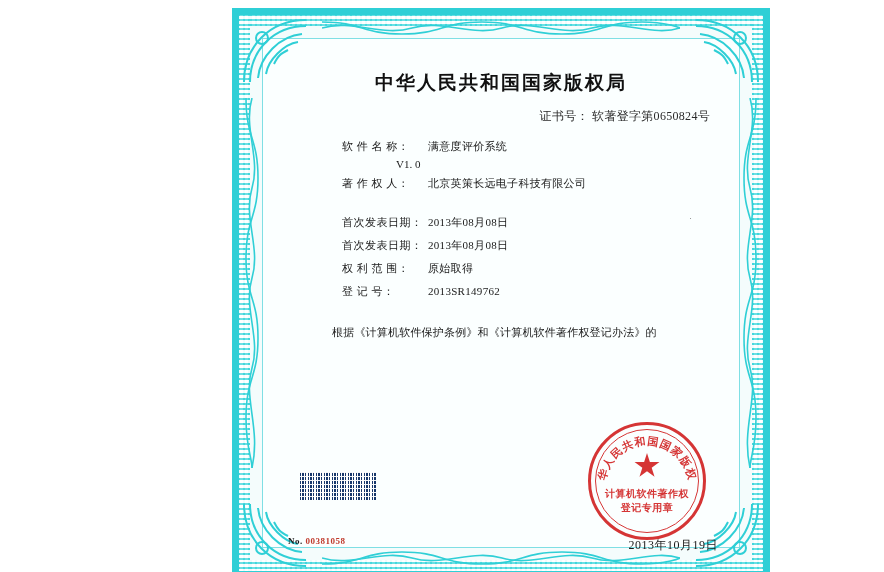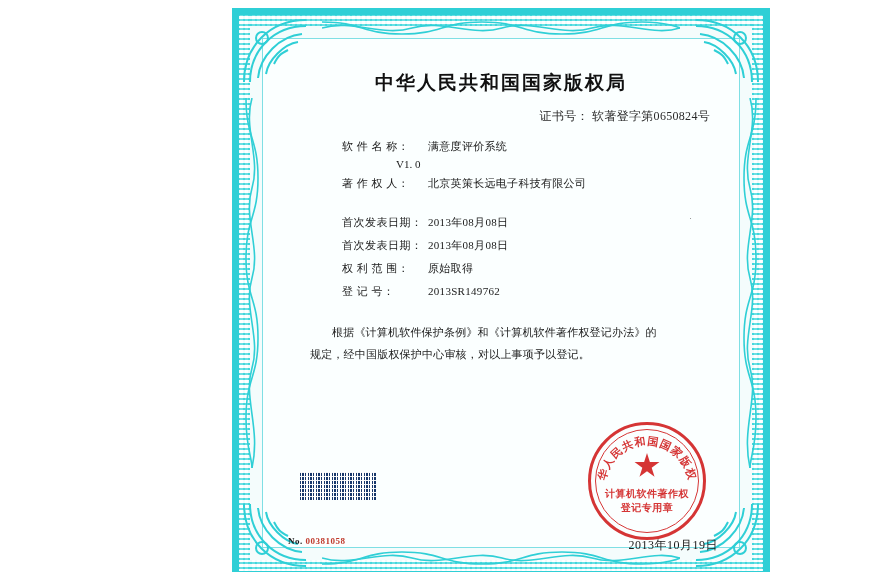--- a/index.html
+++ b/index.html
@@ -399,21 +399,20 @@
 
         <div class="field-row">
           <div class="field-label">登 记 号：</div>
           <div class="field-value">2013SR149762</div>
         </div>
 
       </div>
 
       <div class="paragraph">
         <span class="indent"></span><span>根据《计算机软件保护条例》和《计算机软件著作权登记办法》的</span><br>
-        <span>规定，经中国版权保护中心审核，对以上事项予以登记。</span>
       </div>
 
     </div>
 
     <div class="barcode">
       <div class="barcode-mask"></div>
     </div>
 
     <div class="tiny-mark">·</div>
 

